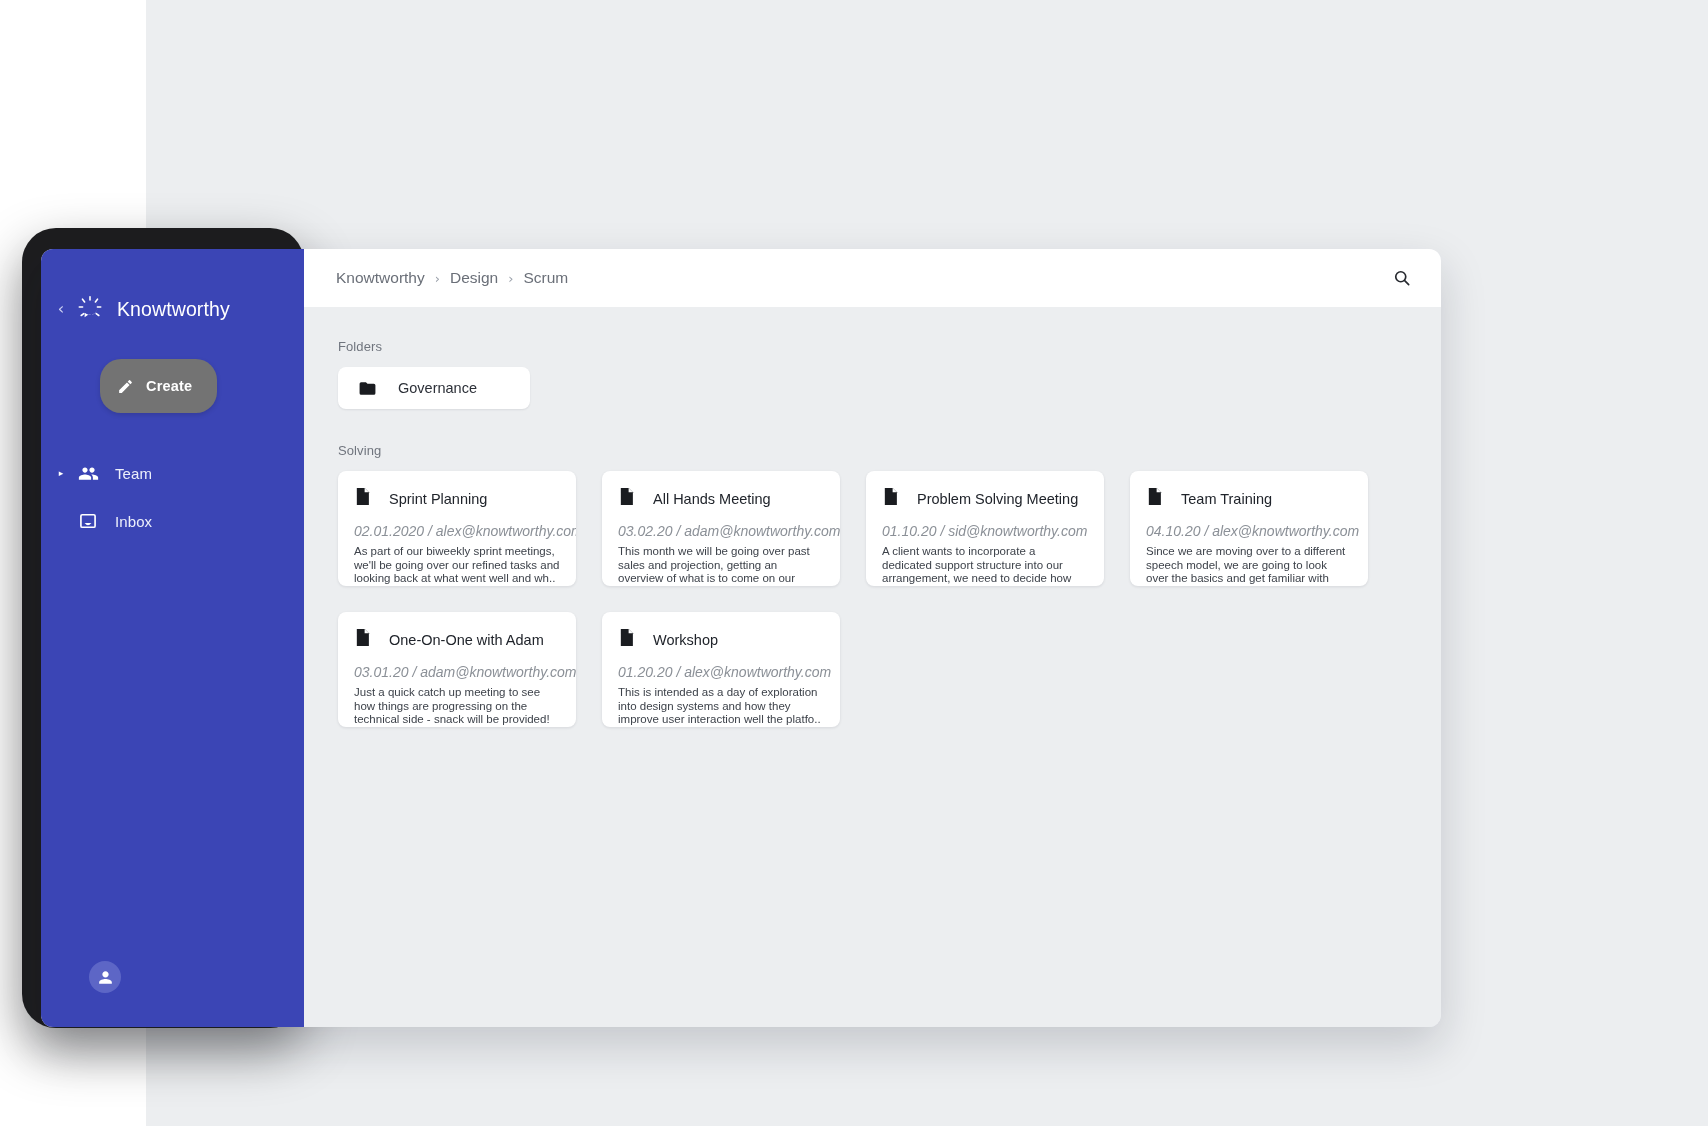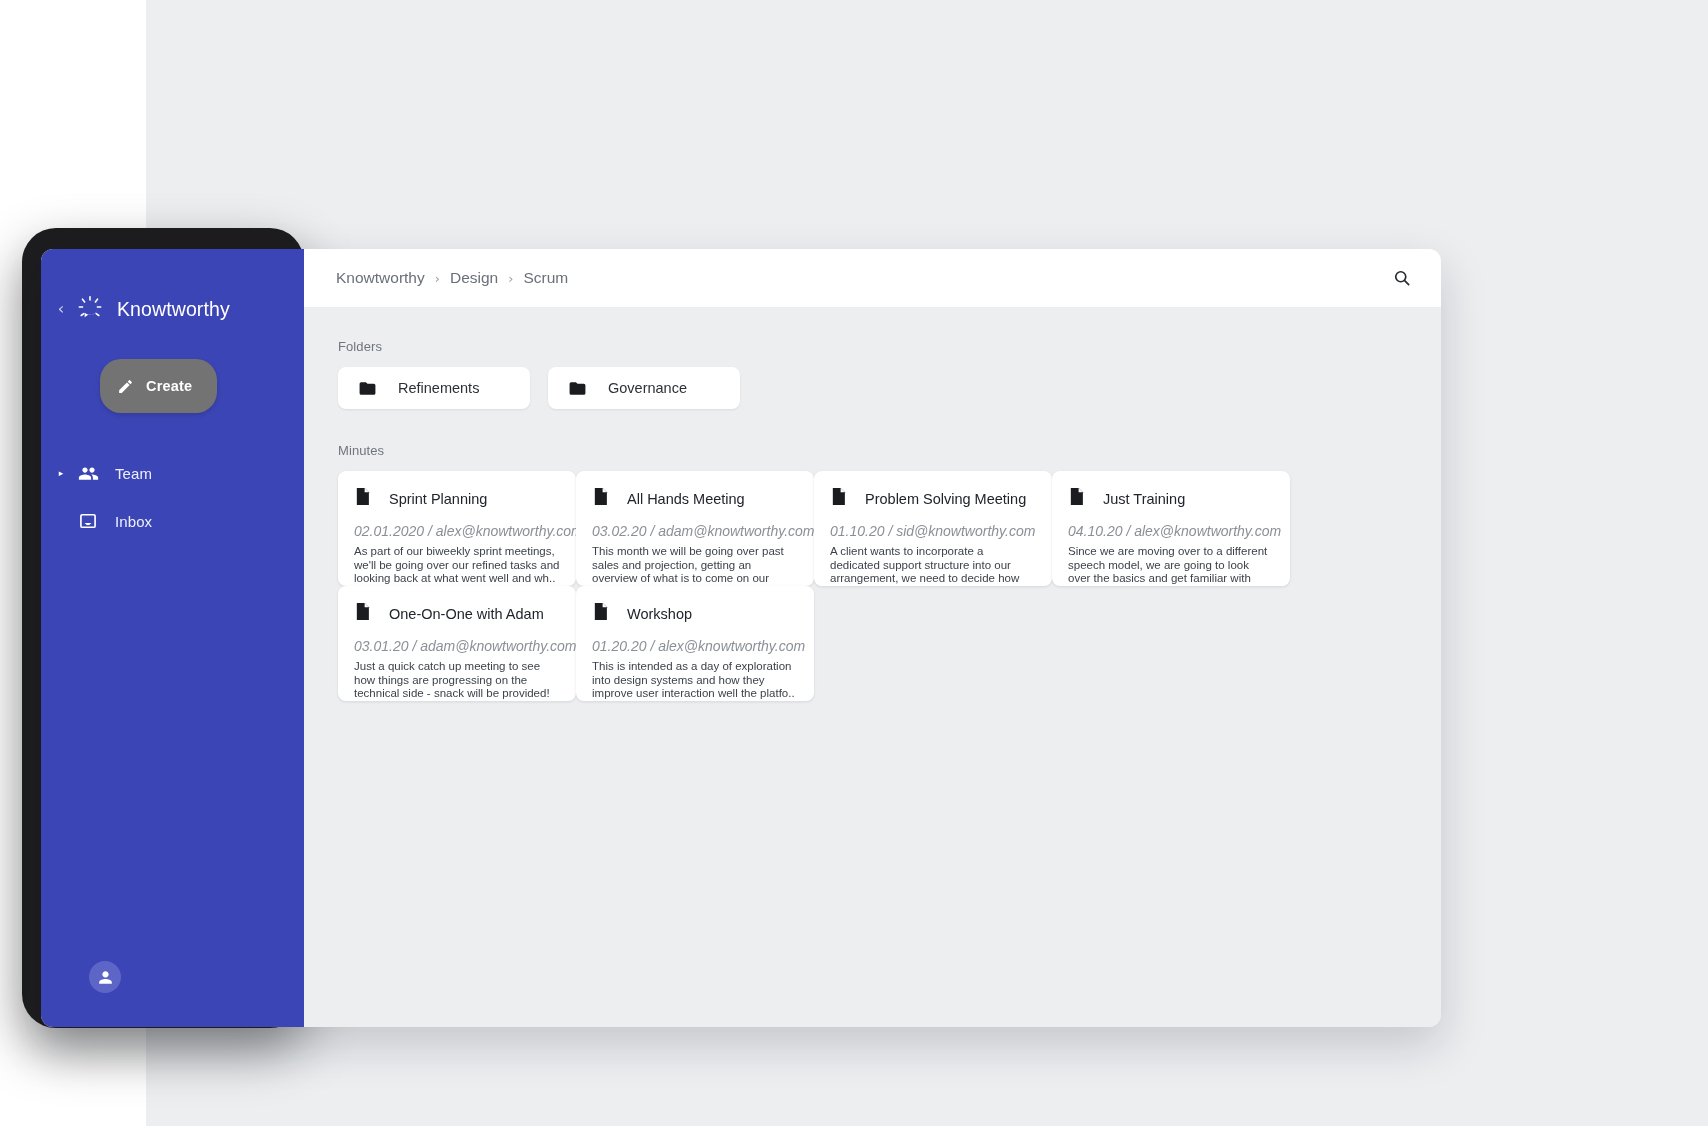--- a/index.html
+++ b/index.html
@@ -163,21 +163,21 @@
     display: flex; align-items: center;
     cursor: pointer;
     box-shadow: 0 1px 2px rgba(20,24,40,0.09);
   }
   .folder-card .f-icon { margin-left: 20px; display: flex; }
   .folder-card .f-name {
     color: #2c3038; font-size: 14.5px; margin-left: 21px;
   }
 
   .minutes-grid {
-    display: flex; flex-wrap: wrap; 
+    display: flex; flex-wrap: wrap; gap: 26px;
   }
   .minute-card {
     width: 238px; height: 115px;
     background: #ffffff; border-radius: 8px;
     padding: 16px 16px 0 16px;
     cursor: pointer;
     box-shadow: 0 1px 3px rgba(20,24,40,0.10);
     overflow: hidden;
   }
   .mc-head { display: flex; align-items: center; }
@@ -291,33 +291,25 @@
     <div class="content">
 
       <div class="section-label">Folders</div>
       <div class="folders-row" id="folders-row">
           <div class="folder-card">
             <span class="f-icon">
               <svg width="19" height="19" viewBox="0 0 24 24" fill="#1a1c20">
                 <path d="M10 4H4a2 2 0 0 0-2 2v12a2 2 0 0 0 2 2h16a2 2 0 0 0 2-2V8a2 2 0 0 0-2-2h-8l-2-2z"></path>
               </svg>
             </span>
-            <span class="f-name">Refinements</span>
-          </div>
-          <div class="folder-card">
-            <span class="f-icon">
-              <svg width="19" height="19" viewBox="0 0 24 24" fill="#1a1c20">
-                <path d="M10 4H4a2 2 0 0 0-2 2v12a2 2 0 0 0 2 2h16a2 2 0 0 0 2-2V8a2 2 0 0 0-2-2h-8l-2-2z"></path>
-              </svg>
-            </span>
             <span class="f-name">Governance</span>
           </div>
         </div>
 
-      <div class="section-label">Minutes</div>
+      <div class="section-label">Solving</div>
       <div class="minutes-grid" id="minutes-grid">
           <div class="minute-card">
             <div class="mc-head">
               <span class="mc-doc"><svg width="17" height="19" viewBox="0 0 24 26" fill="#1a1c20">
                   <path d="M4 1h11l6 6v18H4z"></path>
                   <path d="M15 1v6h6z" fill="#ffffff"></path>
                 </svg></span>
               <span class="mc-title">Sprint Planning</span>
             </div>
             <div class="mc-meta">02.01.2020 / alex@knowtworthy.com</div>
@@ -344,21 +336,21 @@
             </div>
             <div class="mc-meta">01.10.20 / sid@knowtworthy.com</div>
             <div class="mc-body">A client wants to incorporate a dedicated support structure into our arrangement, we need to decide how th..</div>
           </div>
           <div class="minute-card">
             <div class="mc-head">
               <span class="mc-doc"><svg width="17" height="19" viewBox="0 0 24 26" fill="#1a1c20">
                   <path d="M4 1h11l6 6v18H4z"></path>
                   <path d="M15 1v6h6z" fill="#ffffff"></path>
                 </svg></span>
-              <span class="mc-title">Just Training</span>
+              <span class="mc-title">Team Training</span>
             </div>
             <div class="mc-meta">04.10.20 / alex@knowtworthy.com</div>
             <div class="mc-body">Since we are moving over to a different speech model, we are going to look over the basics and get familiar with how th..</div>
           </div>
           <div class="minute-card">
             <div class="mc-head">
               <span class="mc-doc"><svg width="17" height="19" viewBox="0 0 24 26" fill="#1a1c20">
                   <path d="M4 1h11l6 6v18H4z"></path>
                   <path d="M15 1v6h6z" fill="#ffffff"></path>
                 </svg></span>

